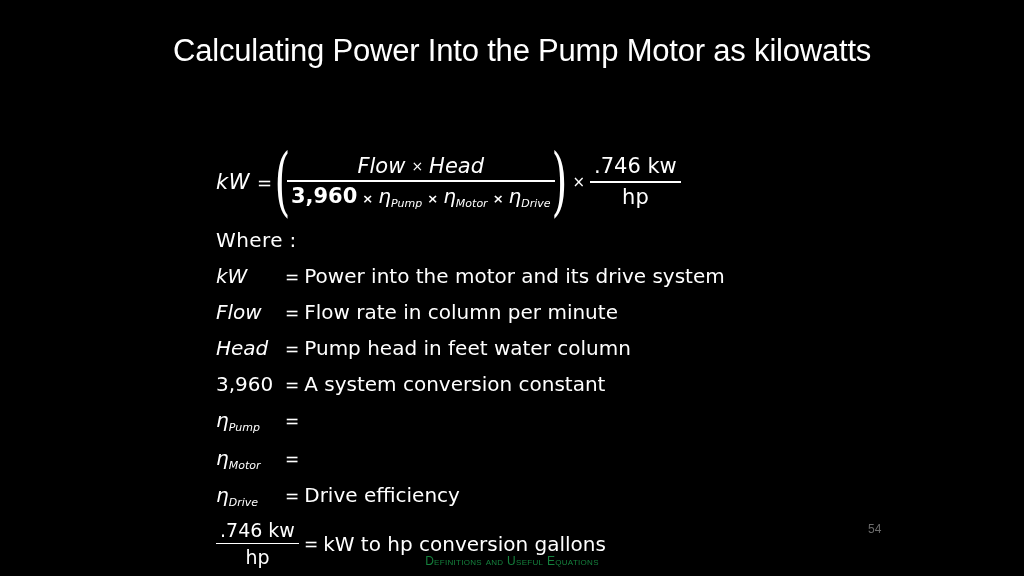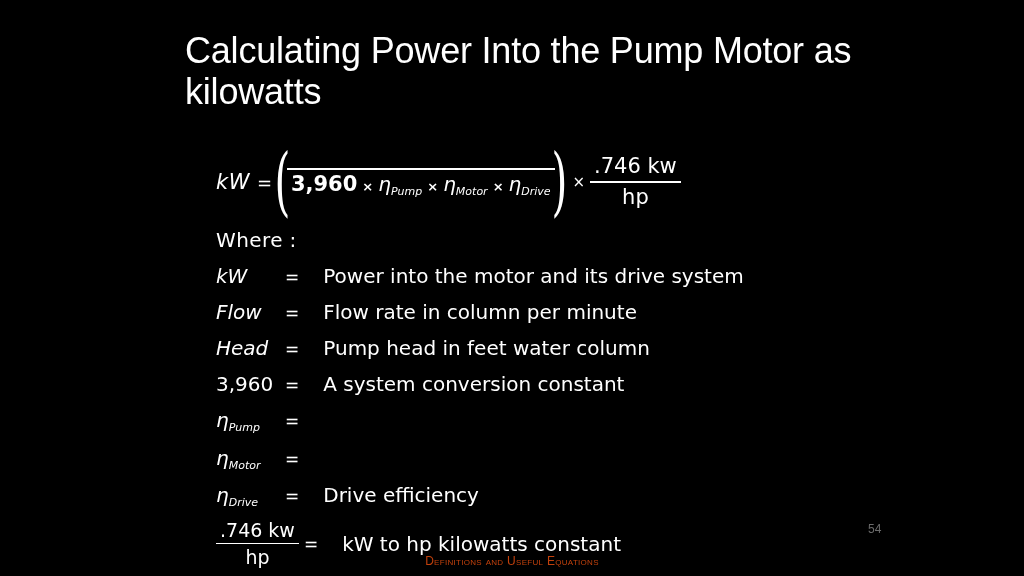--- a/index.html
+++ b/index.html
@@ -17,25 +17,24 @@
   }
 
   
   .title {
     position: absolute;
     left: 173px;
     top: 30px;
     width: 700px;
     color: #ffffff;
     font-family: "Liberation Sans", sans-serif;
-    font-size: 36px;
+    font-size: 31px;
     font-weight: 400;
     line-height: 41px;
     letter-spacing: -0.2px;
-    margin-left: 12px;
   }
 
   
   .body-block {
     position: absolute;
     left: 216px;
     top: 146px;
     width: 700px;
     color: #ffffff;
     font-family: "DejaVu Sans", sans-serif;
@@ -137,42 +136,42 @@
   }
   .def-term.upright { font-style: normal; }
   .def-term.eta-term {
     font-style: italic;
     min-width: 64px;
   }
   .def-eq {
     font-size: 17px;
     padding: 0 5px;
   }
-  .def-text { font-style: normal; margin-left: 19px; }
+  .def-text { font-style: normal; }
 
   
   .def-line-frac {
     display: flex;
     align-items: center;
     margin-top: 10px;
     font-size: 20px;
     white-space: nowrap;
   }
   .small-frac { min-width: 64px; }
   .small-frac .num { font-size: 19px; }
   .small-frac .den { font-size: 19px; }
 
   
   .footer-text {
     position: absolute;
     left: 0;
     right: 0;
     top: 554px;
     text-align: center;
-    color: #c2410c;
+    color: #15803d;
     font-family: "Liberation Sans", sans-serif;
     font-size: 12px;
     font-variant: small-caps;
     letter-spacing: 0.3px;
   }
   .page-number {
     position: absolute;
     left: 868px;
     top: 522px;
     color: #6b6b6b;
@@ -188,20 +187,23 @@
   <div class="title">Calculating Power Into the Pump Motor as kilowatts</div>
 
   <div class="body-block">
 
     <div class="main-eq">
       <span class="eq-lhs">kW</span>
       <span class="eq-eq">=</span>
       <span class="paren paren-l">(</span>
 
       <span class="frac big-frac">
+        <span class="num">
+          <span>Flow</span><span class="times">×</span><span>Head</span>
+        </span>
         <span class="bar"></span>
         <span class="den">
           <span>3,960</span><span class="times-mid">×</span><span class="eta"><span>η</span><sub>Pump</sub></span><span class="times-mid">×</span><span class="eta"><span>η</span><sub>Motor</sub></span><span class="times-mid">×</span><span class="eta"><span>η</span><sub>Drive</sub></span>
         </span>
       </span>
 
       <span class="paren paren-r">)</span>
       <span class="outer-times">×</span>
 
       <span class="frac kwhp-frac">
@@ -249,21 +251,21 @@
         </div>
       </div>
 
     <div class="def-line-frac">
       <span class="frac small-frac">
         <span class="num">.746 kw</span>
         <span class="bar"></span>
         <span class="den">hp</span>
       </span>
       <span class="def-eq">=</span>
-      <span class="def-text">kW to hp kilowatts constant</span>
+      <span class="def-text">kW to hp conversion gallons</span>
     </div>
 
   </div>
 
   <div class="footer-text">Definitions and Useful Equations</div>
   <div class="page-number">54</div>
 
 </div>
 
 </body></html>

